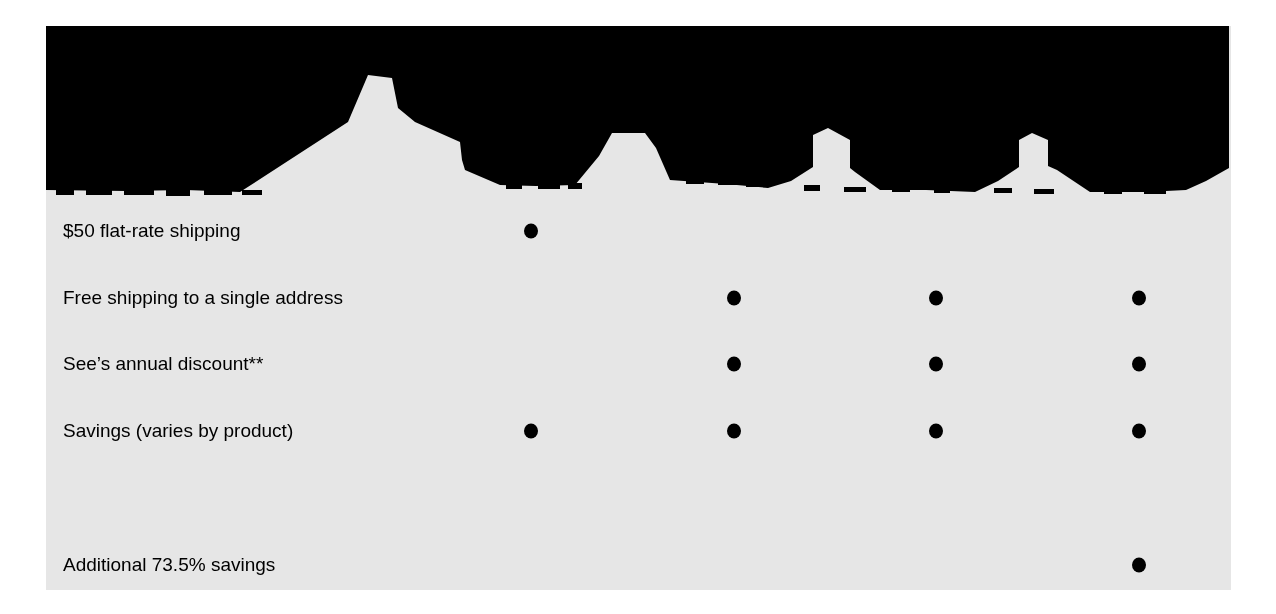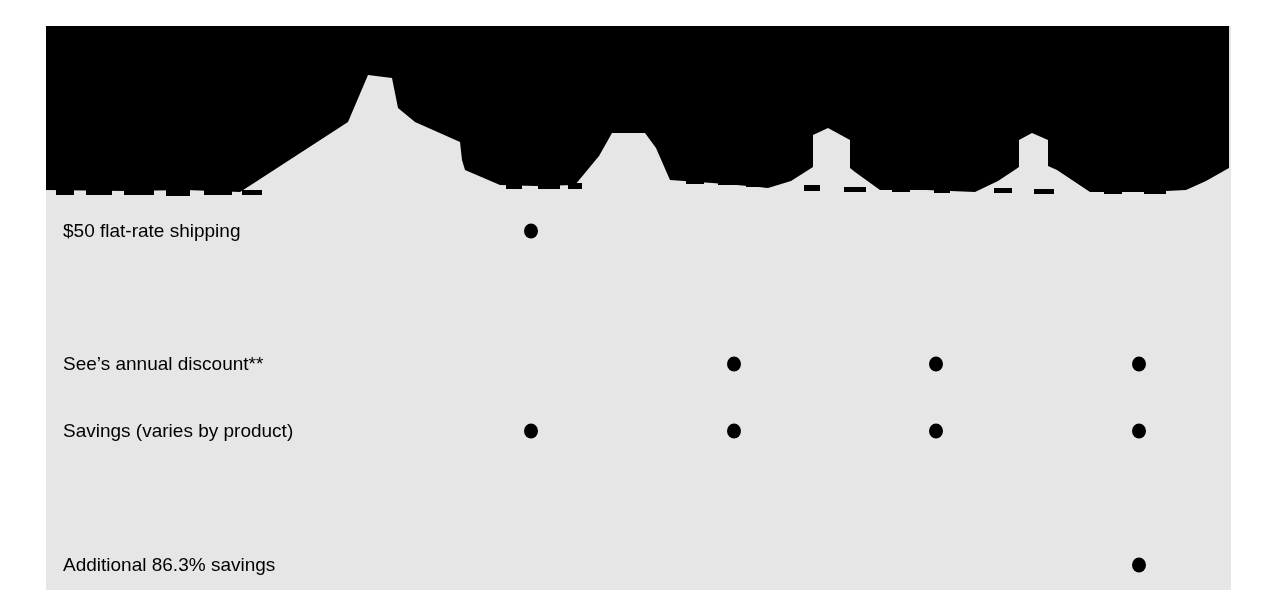--- a/index.html
+++ b/index.html
@@ -98,33 +98,39 @@
           M758 159 h16 v6 h-16 z M798 161 h22 v5 h-22 z M846 161 h18 v5 h-18 z M888 162 h16 v5 h-16 z
           M948 162 h18 v5 h-18 z M988 163 h20 v5 h-20 z M1058 163 h18 v5 h-18 z M1098 162 h22 v6 h-22 z"></path>
       </svg>
     </div>
 
     <div class="rows">
         <div class="row" style="top: 172px;">
           <span class="row-label">$50 flat-rate shipping</span>
           <span class="bullet-dot" style="left: 485px;"></span>
         </div>
+        <div class="row" style="top: 238.7px;">
+          <span class="row-label">Free shipping to a single address</span>
+          <span class="bullet-dot" style="left: 688px;"></span>
+          <span class="bullet-dot" style="left: 890px;"></span>
+          <span class="bullet-dot" style="left: 1093px;"></span>
+        </div>
         <div class="row" style="top: 372.1px;">
           <span class="row-label">Savings (varies by product)</span>
           <span class="bullet-dot" style="left: 485px;"></span>
           <span class="bullet-dot" style="left: 688px;"></span>
           <span class="bullet-dot" style="left: 890px;"></span>
           <span class="bullet-dot" style="left: 1093px;"></span>
         </div>
         <div class="row" style="top: 305.4px;">
           <span class="row-label">See’s annual discount**</span>
           <span class="bullet-dot" style="left: 688px;"></span>
           <span class="bullet-dot" style="left: 890px;"></span>
           <span class="bullet-dot" style="left: 1093px;"></span>
         </div>
         <div class="row" style="top: 505.5px;">
-          <span class="row-label">Additional 86.3% savings</span>
+          <span class="row-label">Additional 73.5% savings</span>
           <span class="bullet-dot" style="left: 1093px;"></span>
         </div>
       </div>
 
   </div>
 </div>
 
 </body></html>

